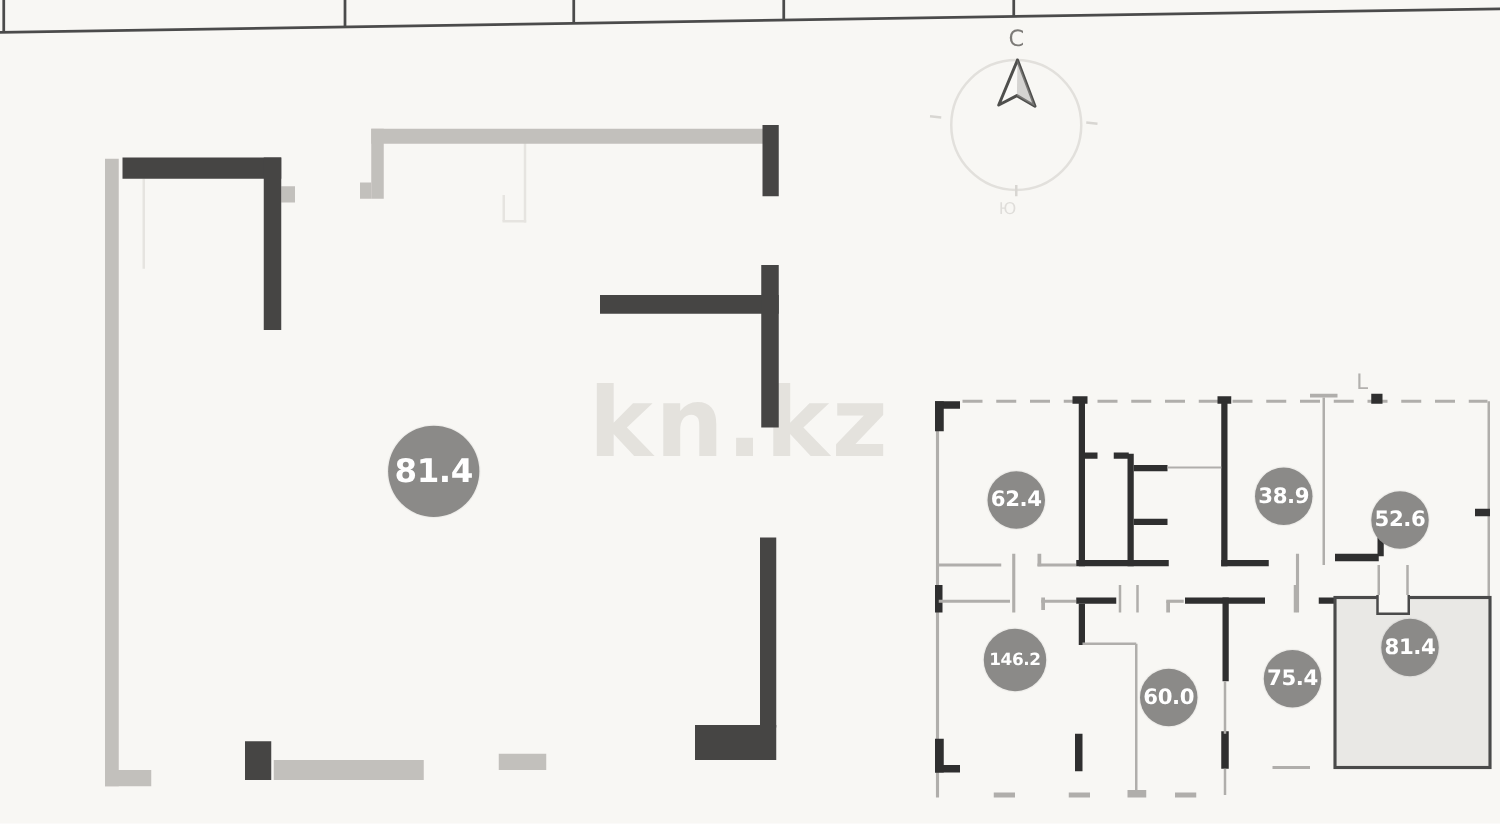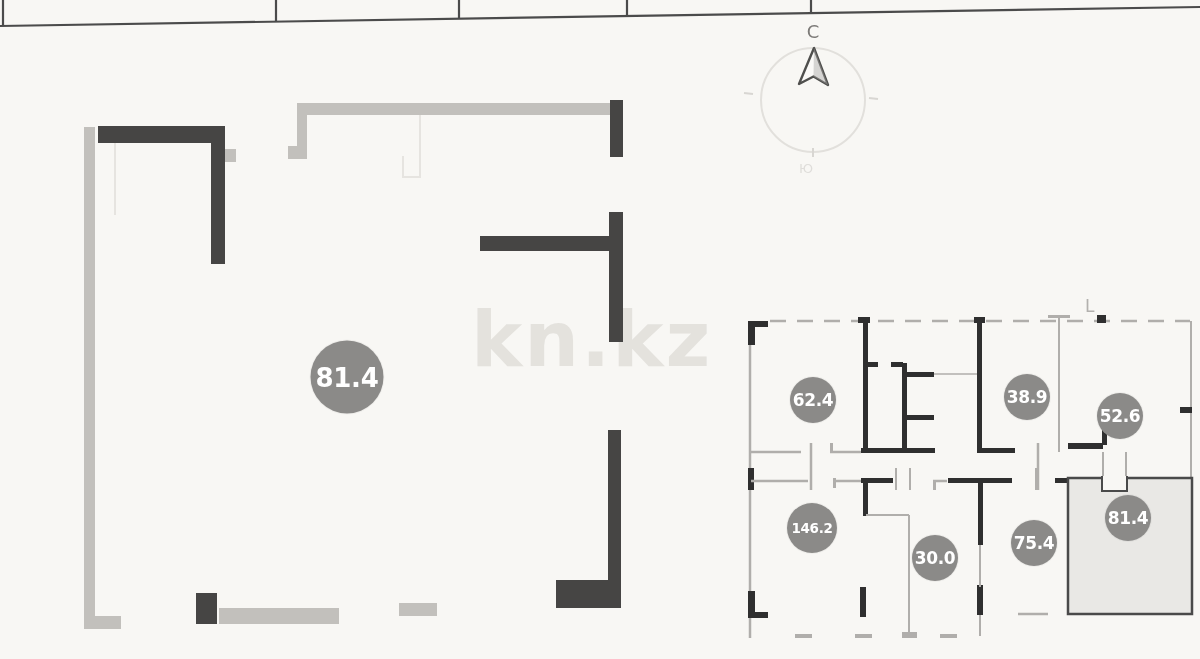--- a/index.html
+++ b/index.html
@@ -197,17 +197,17 @@
   <div class="compass-n">C</div>
   <div class="compass-s">Ю</div>
   <div class="grid-label">L</div>
 
   <div class="badge main" style="left:347px; top:377px;">81.4</div>
 
   <div class="badge small" style="left:813px;  top:400px;">62.4</div>
   <div class="badge small" style="left:1027px; top:397px;">38.9</div>
   <div class="badge small" style="left:1120px; top:416px;">52.6</div>
   <div class="badge wide" style="left:812px;  top:528px;">146.2</div>
-  <div class="badge small" style="left:935px;  top:558px;">30.0</div>
+  <div class="badge small" style="left:935px;  top:558px;">60.0</div>
   <div class="badge small" style="left:1034px; top:543px;">75.4</div>
   <div class="badge small" style="left:1128px; top:518px;">81.4</div>
 
 </div>
 
 </body></html>

